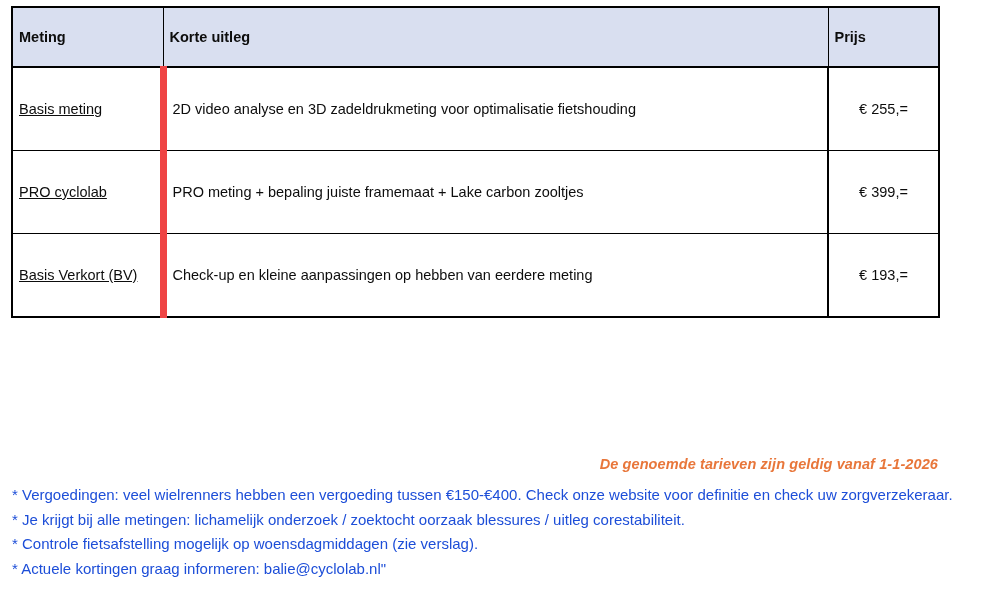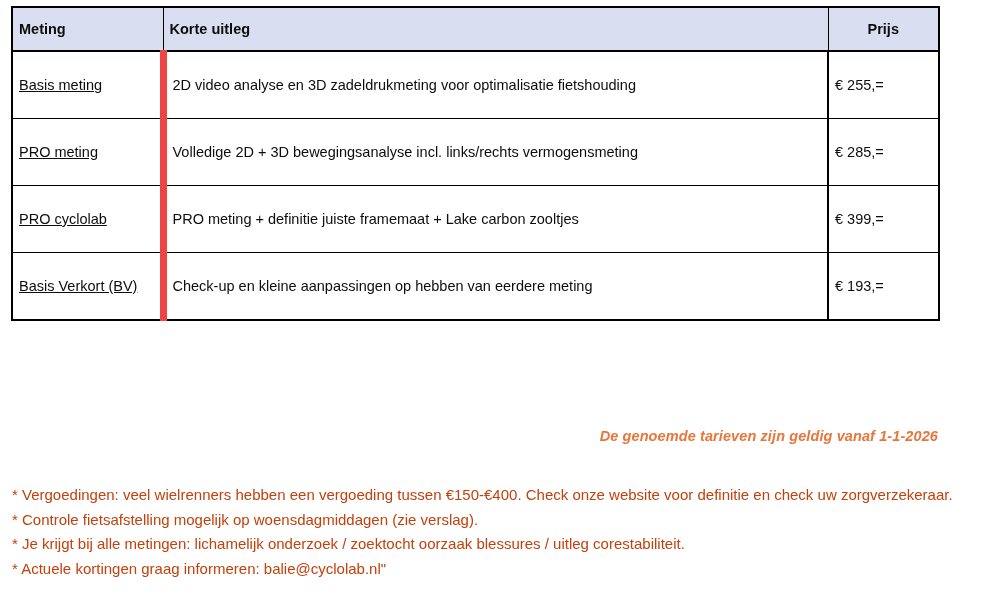--- a/index.html
+++ b/index.html
@@ -25,87 +25,86 @@
     border-collapse: collapse;
     table-layout: fixed;
   }
   #pricing-table col.c-meting { width: 151px; }
   #pricing-table col.c-uitleg { width: 665px; }
   #pricing-table col.c-prijs  { width: 111px; }
 
   #pricing-table th,
   #pricing-table td {
     border: 1px solid #000000;
-    padding: 8px 6px;
+    padding: 16px 6px;
     font-size: 14.5px;
     line-height: 1.25;
     vertical-align: middle;
     background: #ffffff;
   }
 
   #pricing-table thead th {
     background: #d9dff0;
     font-weight: bold;
     height: 26px;
     border-top: 2px solid #000000;
     border-bottom: 2px solid #000000;
     text-align: left;
   }
   #pricing-table thead th.prijs-head {
-    text-align: center;
   }
   #pricing-table thead th.meting-head {
     border-left: 2px solid #000000;
   }
   #pricing-table thead th.prijs-head {
     border-right: 2px solid #000000;
   }
 
   #pricing-table tbody td {
     height: 50px;
   }
   #pricing-table tbody td.cell-meting {
     border-left: 2px solid #000000;
     border-right: 7px solid #ef4444;
     text-decoration: underline;
   }
   #pricing-table tbody td.cell-prijs {
     border-left: 2px solid #000000;
     border-right: 2px solid #000000;
-    text-align: left;
+    text-align: center;
     white-space: nowrap;
   }
   #pricing-table tbody tr:last-child td {
     border-bottom: 2px solid #000000;
   }
 
   
   #validity-note {
     position: absolute;
     right: 62px;
-    top: 428px;
+    top: 456px;
     font-size: 14.5px;
     font-weight: bold;
     font-style: italic;
     color: #e8763a;
     white-space: nowrap;
     letter-spacing: 0.1px;
   }
 
   
   #notes-list {
     position: absolute;
     left: 12px;
     top: 483px;
     width: 975px;
   }
   .note-line {
     font-size: 15px;
     line-height: 24.5px;
-    color: #c2410c;
+    color: #1d4ed8;
     white-space: nowrap;
   }
 </style>
 </head>
 <body>
 
 <table id="pricing-table">
   <colgroup>
     <col class="c-meting">
     <col class="c-uitleg">
@@ -118,37 +117,32 @@
       <th class="prijs-head">Prijs</th>
     </tr>
   </thead>
   <tbody>
     <tr>
       <td class="cell-meting">Basis meting</td>
       <td class="cell-uitleg">2D video analyse en 3D zadeldrukmeting voor optimalisatie fietshouding</td>
       <td class="cell-prijs">€ 255,=</td>
     </tr>
     <tr>
-      <td class="cell-meting">PRO meting</td>
-      <td class="cell-uitleg">Volledige 2D + 3D bewegingsanalyse incl. links/rechts vermogensmeting</td>
-      <td class="cell-prijs">€ 285,=</td>
-    </tr>
-    <tr>
       <td class="cell-meting">PRO cyclolab</td>
-      <td class="cell-uitleg">PRO meting  + definitie juiste framemaat  + Lake carbon zooltjes</td>
+      <td class="cell-uitleg">PRO meting  + bepaling juiste framemaat  + Lake carbon zooltjes</td>
       <td class="cell-prijs">€ 399,=</td>
     </tr>
     <tr>
       <td class="cell-meting">Basis Verkort  (BV)</td>
       <td class="cell-uitleg">Check-up en kleine aanpassingen op hebben van eerdere meting</td>
       <td class="cell-prijs">€ 193,=</td>
     </tr>
   </tbody>
 </table>
 
 <div id="validity-note">De genoemde tarieven zijn geldig vanaf 1-1-2026</div>
 
 <div id="notes-list">
   <div class="note-line">* Vergoedingen: veel wielrenners hebben een vergoeding tussen €150-€400. Check onze website voor definitie en check uw zorgverzekeraar.</div>
+  <div class="note-line">* Je krijgt bij alle metingen: lichamelijk onderzoek / zoektocht oorzaak blessures / uitleg corestabiliteit.</div>
   <div class="note-line">* Controle fietsafstelling mogelijk op woensdagmiddagen (zie verslag).</div>
-  <div class="note-line">* Je krijgt bij alle metingen: lichamelijk onderzoek / zoektocht oorzaak blessures / uitleg corestabiliteit.</div>
   <div class="note-line">* Actuele kortingen graag informeren: balie@cyclolab.nl"</div>
 </div>
 
 </body></html>

